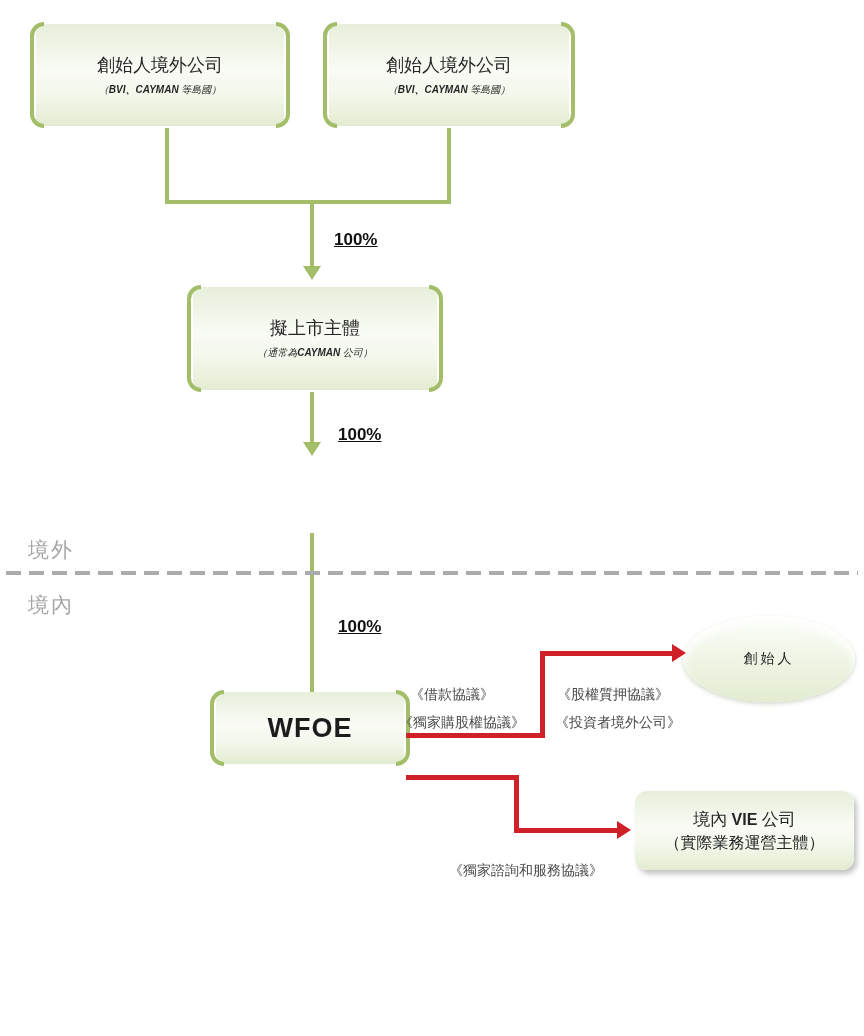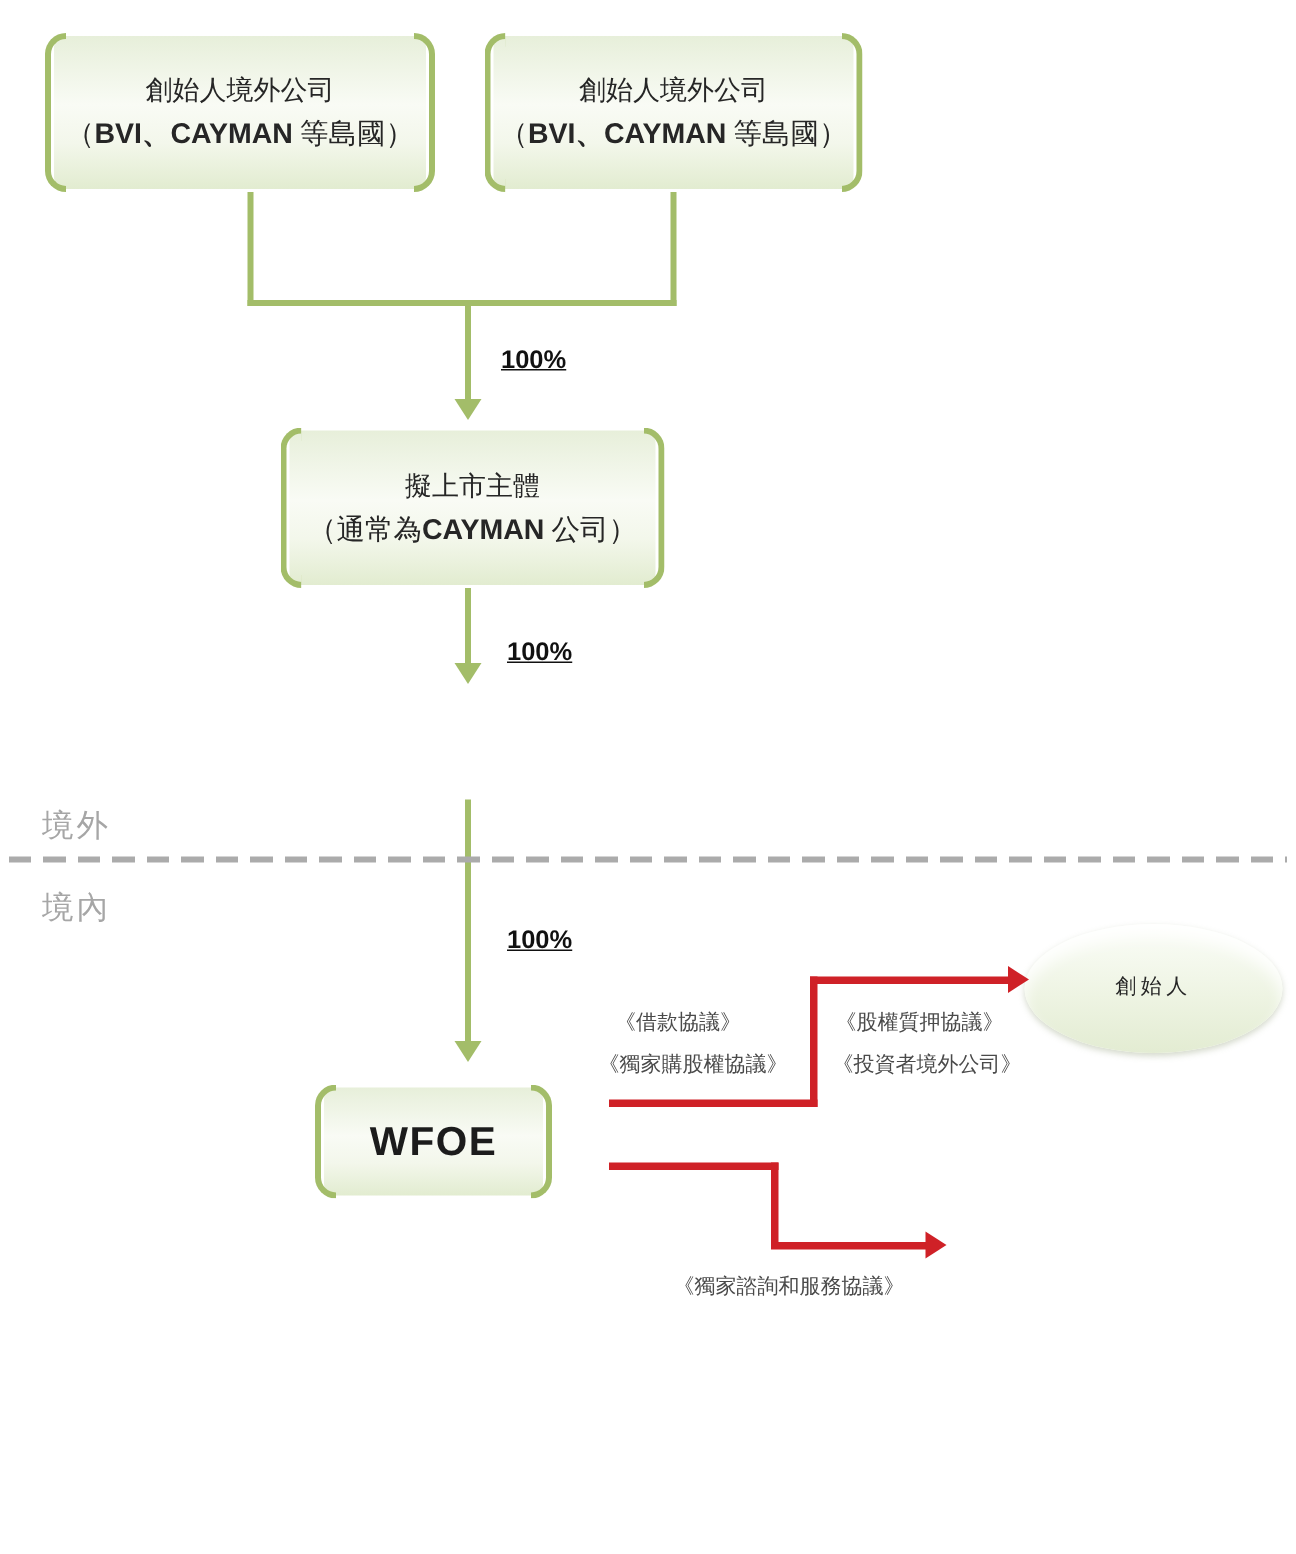--- a/index.html
+++ b/index.html
@@ -12,42 +12,42 @@
   
   .bracket-box{position:absolute;}
   .bb-fill{position:absolute;left:6px;right:6px;top:2px;bottom:2px;border-radius:8px;
     background:linear-gradient(180deg,#e7efda 0%,#f9fbf5 45%,#f3f7eb 70%,#e2ecd0 100%);}
   .bk{position:absolute;top:0;bottom:0;width:14px;box-sizing:border-box;}
   .bk.l{left:0;border:4px solid var(--green);border-right:none;border-radius:14px 0 0 14px;}
   .bk.r{right:0;border:4px solid var(--green);border-left:none;border-radius:0 14px 14px 0;}
   .bb-text{position:absolute;left:0;right:0;top:0;bottom:0;display:flex;flex-direction:column;
     justify-content:center;align-items:center;gap:11px;text-align:left;}
   .t1{font-size:18px;color:var(--text_dark);line-height:1;}
-  .t2{font-size:19px;color:var(--text_dark);line-height:1;}
+  .t2{font-size:10px;font-style:italic;color:var(--text_dark);line-height:1;}
   .lat{font-family:"Liberation Sans","DejaVu Sans",sans-serif;font-weight:bold;}
   .wfoe-t{font-size:27px;font-weight:bold;letter-spacing:1px;color:#1c1c1c;
     font-family:"Liberation Sans","DejaVu Sans",sans-serif;}
   
   .gv{position:absolute;width:4px;background:var(--green);}
   .gh{position:absolute;height:4px;background:var(--green);}
   .ghead-down{position:absolute;width:0;height:0;border-left:9px solid transparent;
     border-right:9px solid transparent;border-top:14px solid var(--green);}
   .ghead-right{position:absolute;width:0;height:0;border-top:8px solid transparent;
     border-bottom:8px solid transparent;border-left:14px solid var(--green);}
   
   .rh{position:absolute;height:5px;background:var(--red);}
   .rv{position:absolute;width:5px;background:var(--red);}
   .rhead-right{position:absolute;width:0;height:0;border-top:9px solid transparent;
     border-bottom:9px solid transparent;border-left:14px solid var(--red);}
   
   .pct{position:absolute;font-family:"Liberation Sans","DejaVu Sans",sans-serif;
     font-weight:bold;font-size:17px;color:#111;text-decoration:underline;}
   .region{position:absolute;font-size:21px;color:var(--region_gray);letter-spacing:2px;}
   .agr{position:absolute;transform:translateX(-50%);white-space:nowrap;
-    font-size:14px;color:var(--label_gray);}
+    font-size:14px;color:var(--label_gray);margin-top:13px;}
   
   .divider{position:absolute;left:6px;top:571px;width:852px;height:4px;
     background:repeating-linear-gradient(90deg,var(--gray) 0 15px,transparent 15px 23px);}
   
   .ellipse{position:absolute;border-radius:50%;display:flex;align-items:center;justify-content:center;
     background:linear-gradient(180deg,#fbfdf8 0%,#eef4e3 55%,#e3ecd2 100%);
     box-shadow:inset 0 8px 10px rgba(255,255,255,0.9), 0 2px 4px rgba(160,170,140,0.45);}
   .ellipse .t1{font-size:14px;letter-spacing:3px;}
   
   .round-box{position:absolute;border-radius:12px;display:flex;flex-direction:column;
@@ -109,33 +109,37 @@
 
 
   <div class="gv" style="left:310px;top:533px;height:163px"></div>
   <div class="ghead-down" style="left:303px;top:694px"></div>
   <div class="pct" style="left:338px;top:617px">100%</div>
 
   <div class="divider"></div>
   <div class="region" style="left:28px;top:536px">境外</div>
   <div class="region" style="left:28px;top:591px">境內</div>
 
-  <div class="bracket-box" style="left:210px;top:723px;width:158px;height:76px">
+  <div class="bracket-box" style="left:210px;top:690px;width:200px;height:76px">
     <div class="bb-fill"></div>
     <div class="bk l"></div>
     <div class="bk r"></div>
     <div class="bb-text">
       <div class="wfoe-t">WFOE</div>
     </div>
   </div>
 
   <div class="ellipse" style="left:683px;top:616px;width:172px;height:86px">
     <div class="t1">創始人</div>
   </div>
 
+  <div class="round-box" style="left:635px;top:791px;width:219px;height:79px">
+    <div class="v1"><span>境內 </span><span class="lat" style="font-size:16px">VIE</span><span> 公司</span></div>
+    <div class="v2">（實際業務運營主體）</div>
+  </div>
 
   <div class="rh" style="left:406px;top:733px;width:139px"></div>
   <div class="rv" style="left:540px;top:651px;height:87px"></div>
   <div class="rh" style="left:540px;top:651px;width:134px"></div>
   <div class="rhead-right" style="left:672px;top:644px"></div>
 
   <div class="rh" style="left:406px;top:775px;width:113px"></div>
   <div class="rv" style="left:514px;top:775px;height:57px"></div>
   <div class="rh" style="left:514px;top:828px;width:105px"></div>
   <div class="rhead-right" style="left:617px;top:821px"></div>

